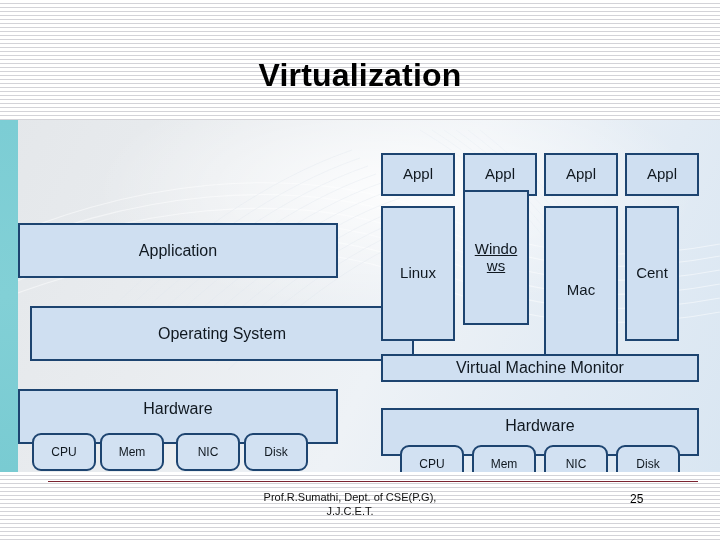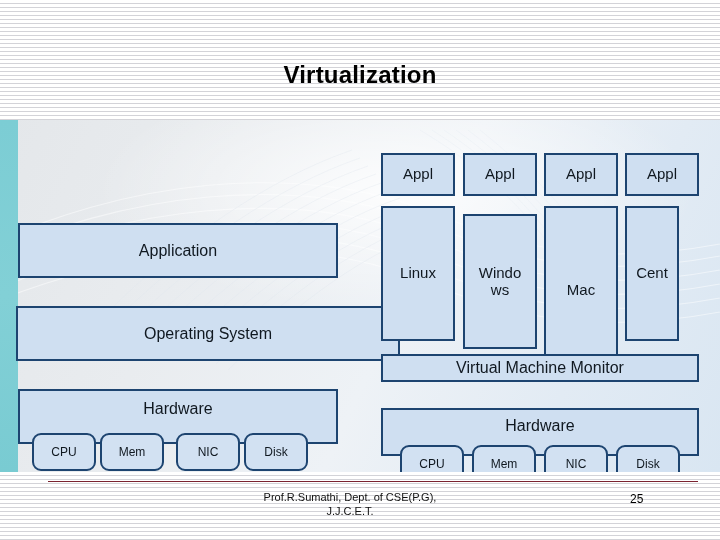--- a/index.html
+++ b/index.html
@@ -44,21 +44,21 @@
   .title-zone {
     position: absolute;
     left: 0;
     top: 52px;
     width: 720px;
     height: 46px;
     text-align: center;
   }
   .title-text {
     display: inline-block;
-    font-size: 24px;
+    font-size: 32px;
     font-weight: bold;
     color: #000000;
     letter-spacing: 0.2px;
     line-height: 46px;
   }
 
   
   .content {
     position: absolute;
     left: 0;
@@ -182,21 +182,21 @@
         <path d="M480,10 C530,50 580,100 620,170"></path>
       </g>
     </svg>
 
     <div class="teal-band"></div>
 
     <div class="box big" style="left:18px; top:103px; width:320px; height:55px;">
       <span>Application</span>
     </div>
 
-    <div class="box big" style="left:16px; top:186px; width:384px; height:55px;">
+    <div class="box big" style="left:30px; top:186px; width:384px; height:55px;">
       <span>Operating System</span>
     </div>
 
     <div class="box big" style="left:18px; top:269px; width:320px; height:55px; align-items:flex-start; padding-top:9px;">
       <span>Hardware</span>
     </div>
 
     <div class="box rounded" style="left:32px; top:313px; width:64px; height:38px;">
       <span>CPU</span>
     </div>
@@ -219,21 +219,21 @@
     <div class="box" style="left:544px; top:33px; width:74px; height:43px;">
       <span>Appl</span>
     </div>
     <div class="box" style="left:625px; top:33px; width:74px; height:43px;">
       <span>Appl</span>
     </div>
 
     <div class="box" style="left:381px; top:86px; width:74px; height:135px;">
       <span>Linux</span>
     </div>
-    <div class="box" style="left:463px; top:94px; width:74px; height:135px;">
+    <div class="box" style="left:463px; top:70px; width:66px; height:135px;text-decoration:underline;">
       <span style="display:block; width:52px; word-break:break-all;">Windows</span>
     </div>
     <div class="box" style="left:544px; top:86px; width:74px; height:168px;">
       <span>Mac</span>
     </div>
     <div class="box" style="left:625px; top:86px; width:54px; height:135px;">
       <span>Cent</span>
     </div>
 
     <div class="box big" style="left:381px; top:234px; width:318px; height:28px;">

